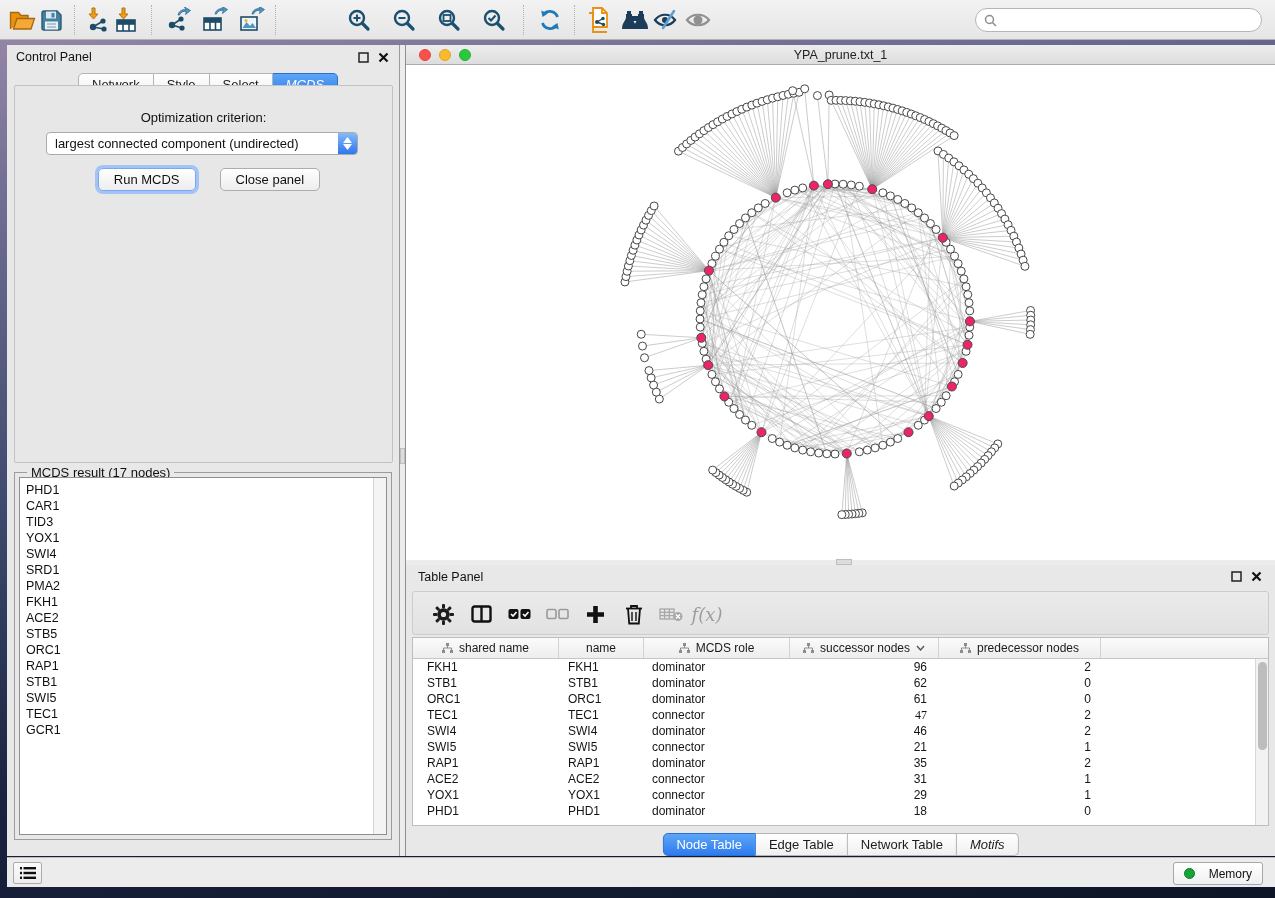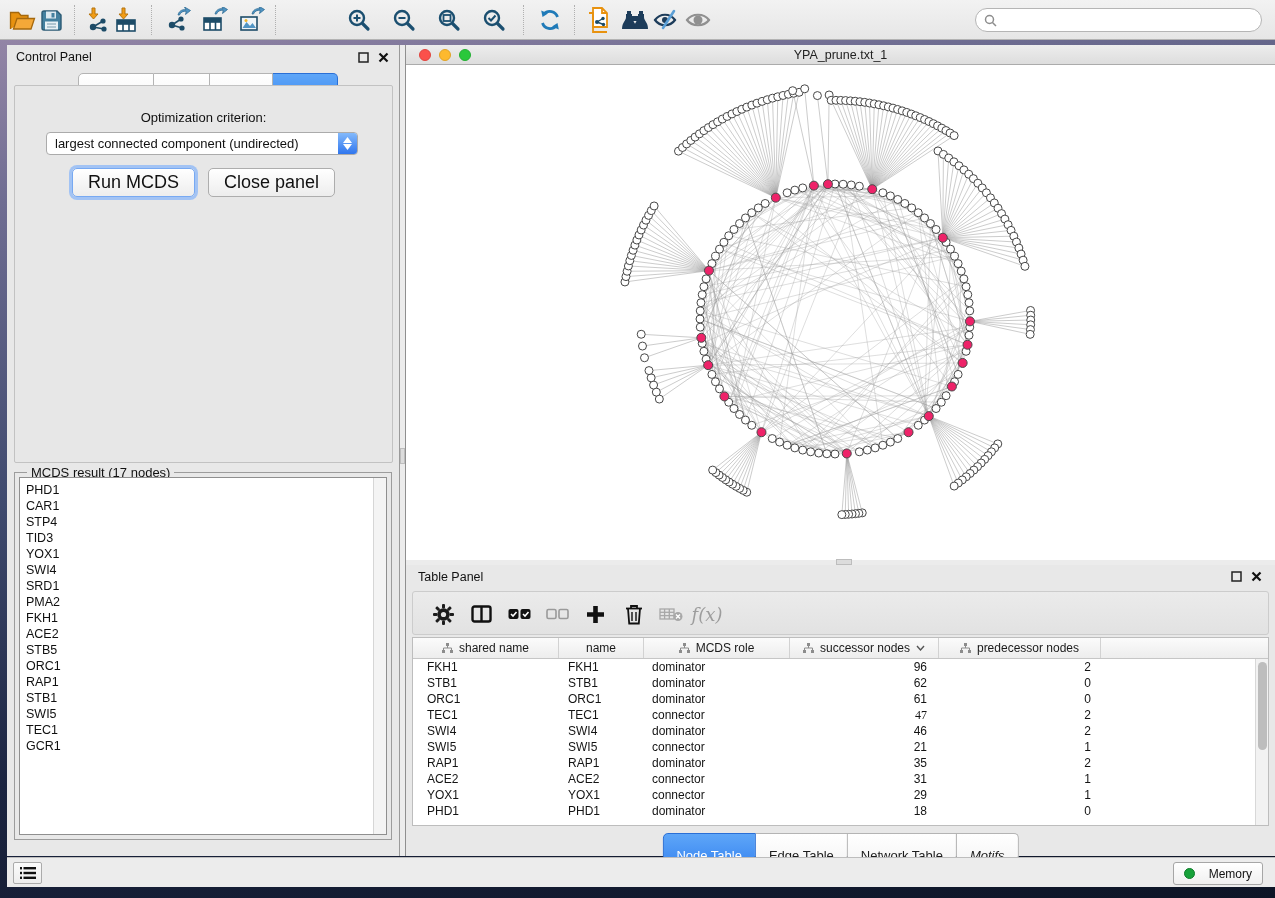--- a/index.html
+++ b/index.html
@@ -23,36 +23,36 @@
   .panel-title { font-size:12.5px; color:#111; }
   .mini-btn { width:13px; height:13px; display:inline-flex; align-items:center; justify-content:center; margin-left:7px; }
 
   
   .control-panel { position:absolute; left:7px; top:45px; width:393px; height:811px;
     background:#e8e8e8; border-right:1px solid #9a9a9a; }
   .cp-titlebar { position:absolute; left:0; top:0; right:0; height:24px; display:flex; align-items:center; padding:0 9px; }
   .cp-titlebar .spacer { flex:1; }
   .seg { display:flex; }
   .seg .tab { background:linear-gradient(#ffffff,#f0f0f0); border:1px solid #b4b4b4; border-left:none;
-    font-size:13px; color:#1c1c1c; padding:14px 13px; cursor:default; white-space:nowrap; }
+    font-size:13px; color:#1c1c1c; padding:3px 13px; cursor:default; white-space:nowrap; }
   .seg .tab:first-child { border-left:1px solid #b4b4b4; border-radius:5px 0 0 5px; }
   .seg .tab:last-child { border-radius:0 5px 5px 0;font-style:italic; }
   .seg .tab.active { background:linear-gradient(#5ea6f8,#2d7bee); border-color:#2a6fd6; color:#fff; }
   #cp-tabs { position:absolute; left:71px; top:28px; }
   .cp-subpanel { position:absolute; left:7px; top:40px; width:379px; height:378px;
     border:1px solid #c2c2c2; background:#e7e7e7; border-radius:2px; }
   .opt-label { position:absolute; left:0; right:0; top:24px; text-align:center; font-size:13px; color:#111; }
   .opt-select { position:absolute; left:31px; top:46px; width:312px; height:23px; background:#fff;
     border:1px solid #ababab; border-radius:4px; display:flex; align-items:center; font-size:13px; color:#111; }
   .opt-select .val { flex:1; padding:0 8px; white-space:nowrap; overflow:hidden; }
   .opt-select .stepper { width:19px; height:21px; border-radius:0 3px 3px 0;
     background:linear-gradient(#83b9fb,#3076ee); display:flex; flex-direction:column; align-items:center; justify-content:center; gap:1px; }
   .btn-row { position:absolute; left:0; right:0; top:82px; display:flex; justify-content:center; gap:13px; }
   .aqua-btn { background:linear-gradient(#ffffff,#ededed); border:1px solid #adadad; border-radius:5px;
-    font-size:18px; color:#111; padding:3px 15px; font-family:inherit; }
+    font-size:13px; color:#111; padding:3px 15px; font-family:inherit;margin-left:11px; }
   .aqua-btn.focused { box-shadow:0 0 0 3px rgba(105,165,255,.55); border-color:#77a9f2; }
 
   .mcds-fieldset { position:absolute; left:7px; top:427px; width:378px; height:368px; border:1px solid #9c9c9c; }
   .mcds-legend { position:absolute; left:12px; top:-8px; background:#e8e8e8; padding:0 4px; font-size:13px; color:#111; }
   .mcds-list { position:absolute; inset:4px; background:#fff; border:1px solid #8f8f8f; overflow:hidden; }
   .mcds-scroll { position:absolute; right:0; top:0; bottom:0; width:13px; background:#f4f4f4; border-left:1px solid #d6d6d6; }
   .mcds-items { position:absolute; left:6px; top:4px; right:16px; }
   .mcds-items div { font-size:12.5px; line-height:16px; color:#101010; }
 
   
@@ -306,21 +306,20 @@
       <button class="aqua-btn">Close panel</button>
     </div>
   </div>
 
   <div class="mcds-fieldset">
     <span class="mcds-legend">MCDS result (17 nodes)</span>
     <div class="mcds-list">
       <div class="mcds-items" id="mcds-list">
           <div>PHD1</div>
           <div>CAR1</div>
-          <div>STP4</div>
           <div>TID3</div>
           <div>YOX1</div>
           <div>SWI4</div>
           <div>SRD1</div>
           <div>PMA2</div>
           <div>FKH1</div>
           <div>ACE2</div>
           <div>STB5</div>
           <div>ORC1</div>
           <div>RAP1</div>

